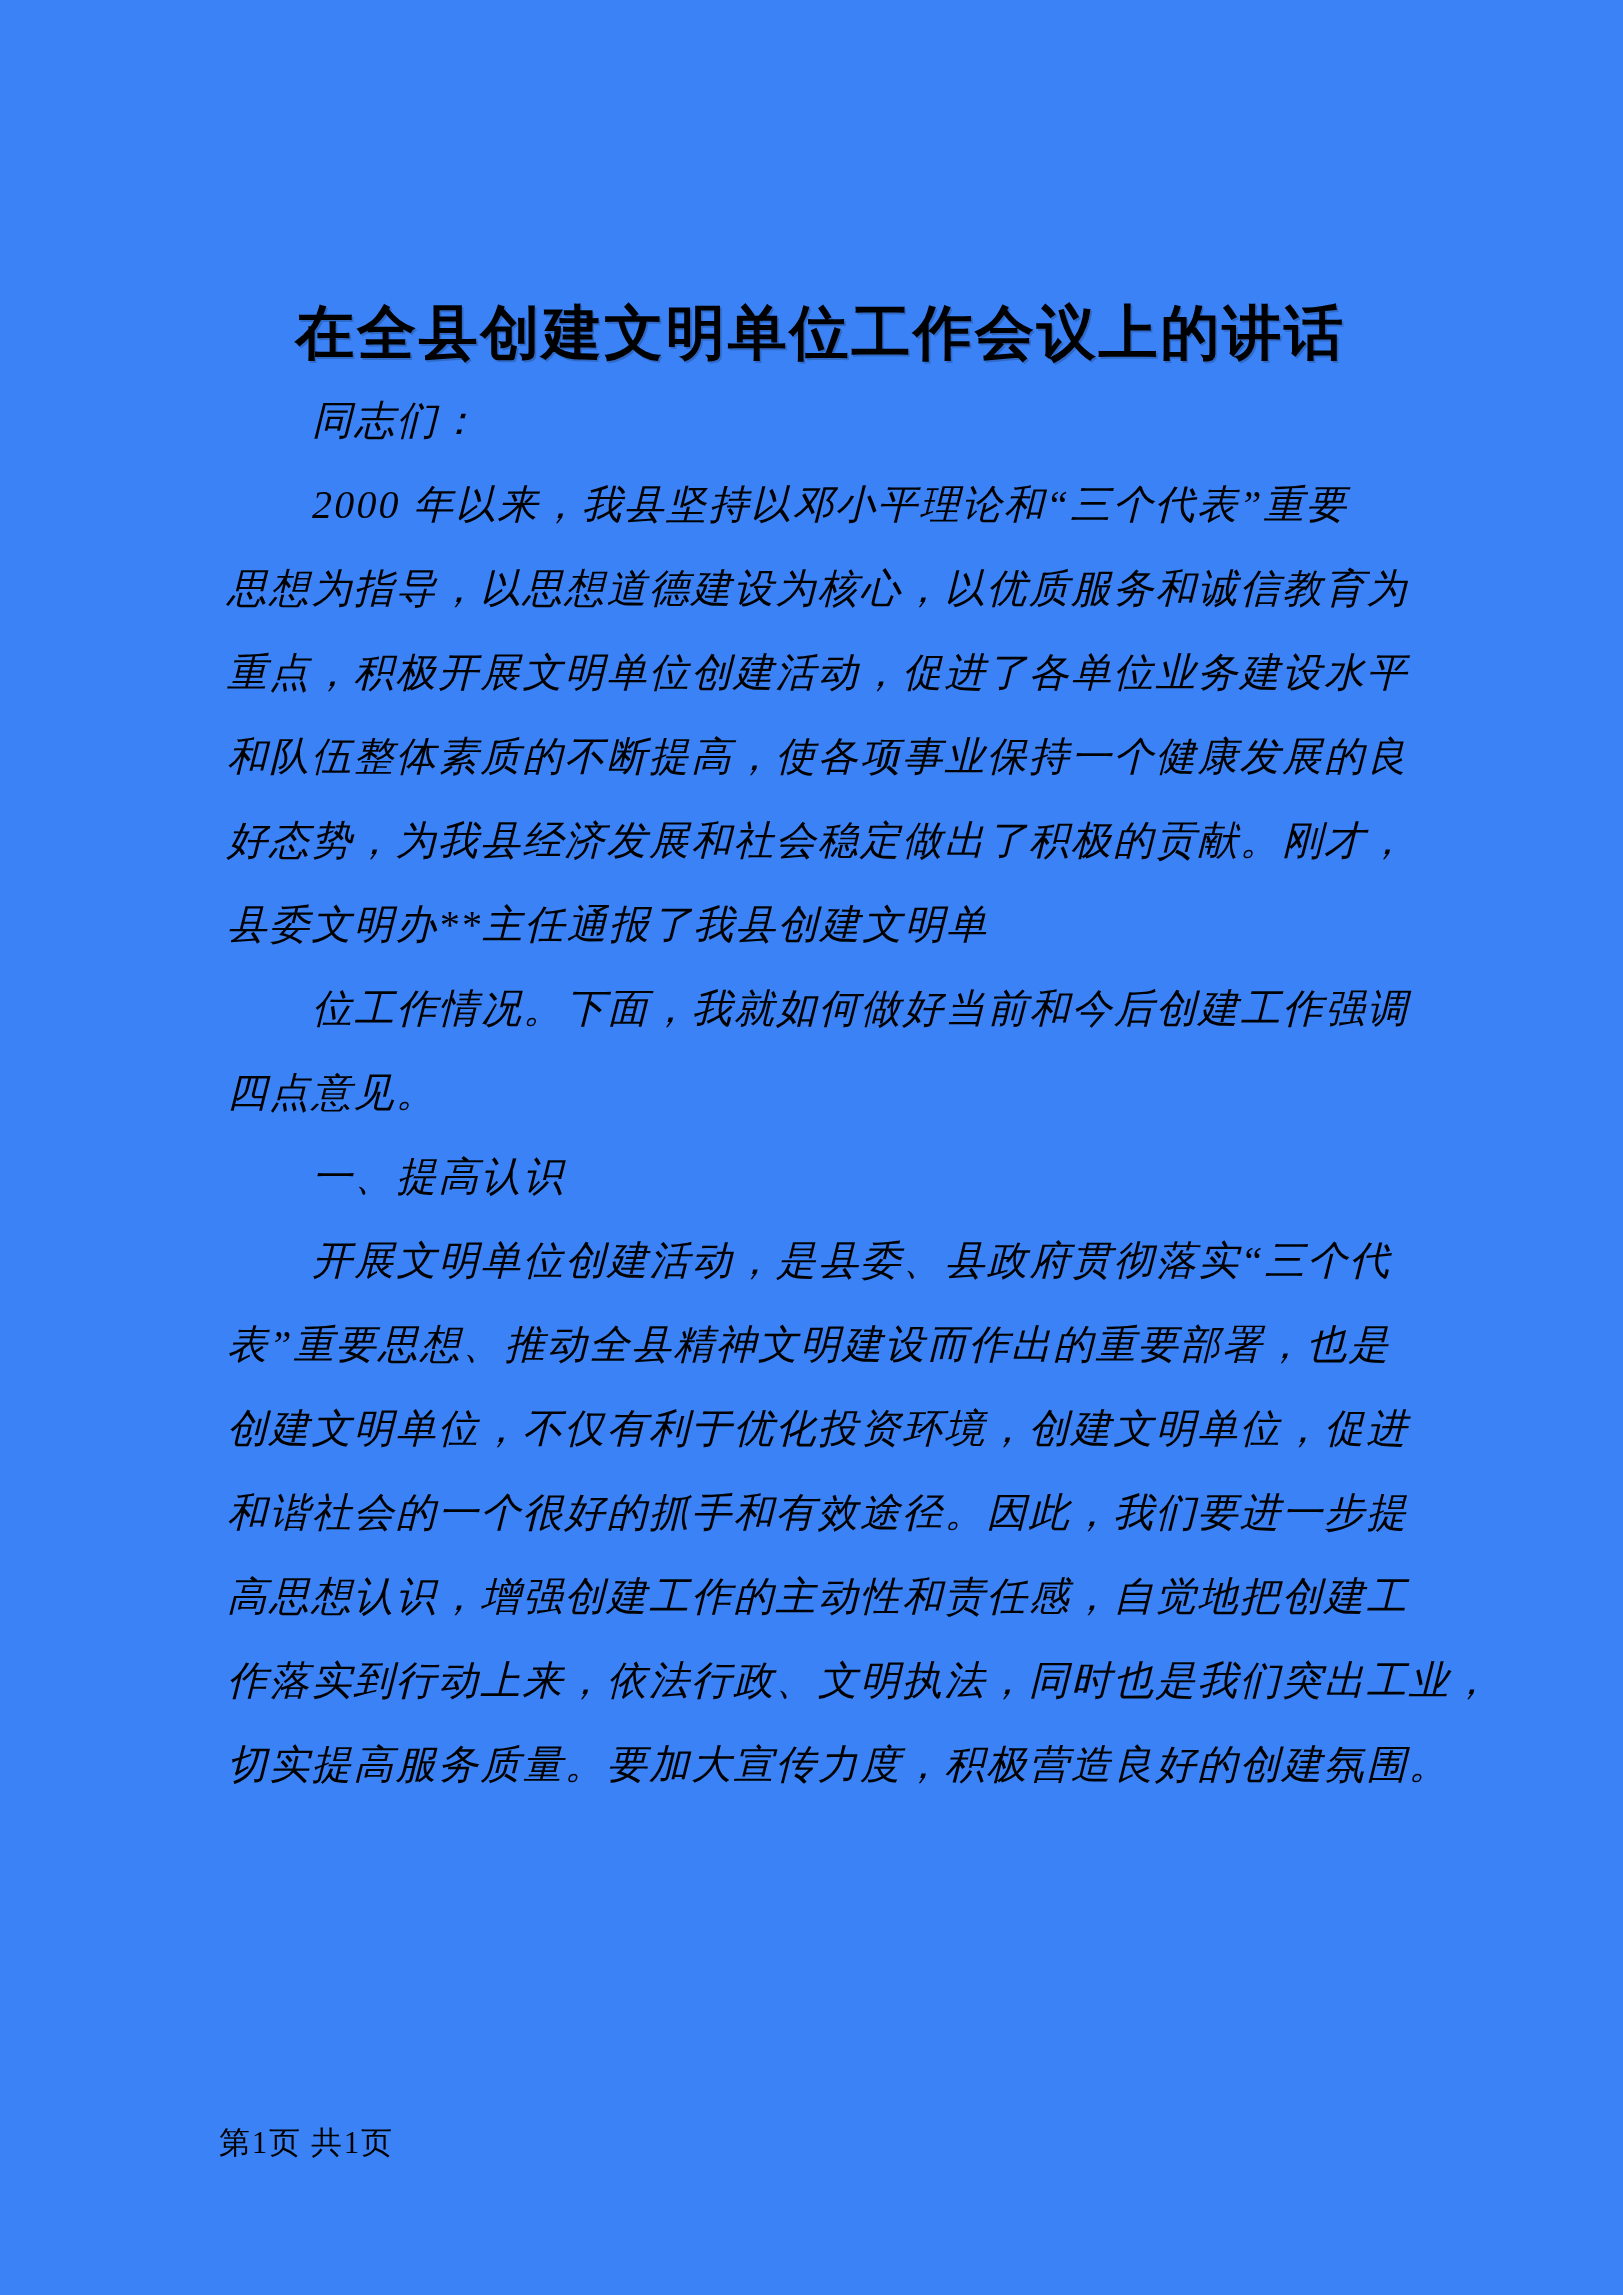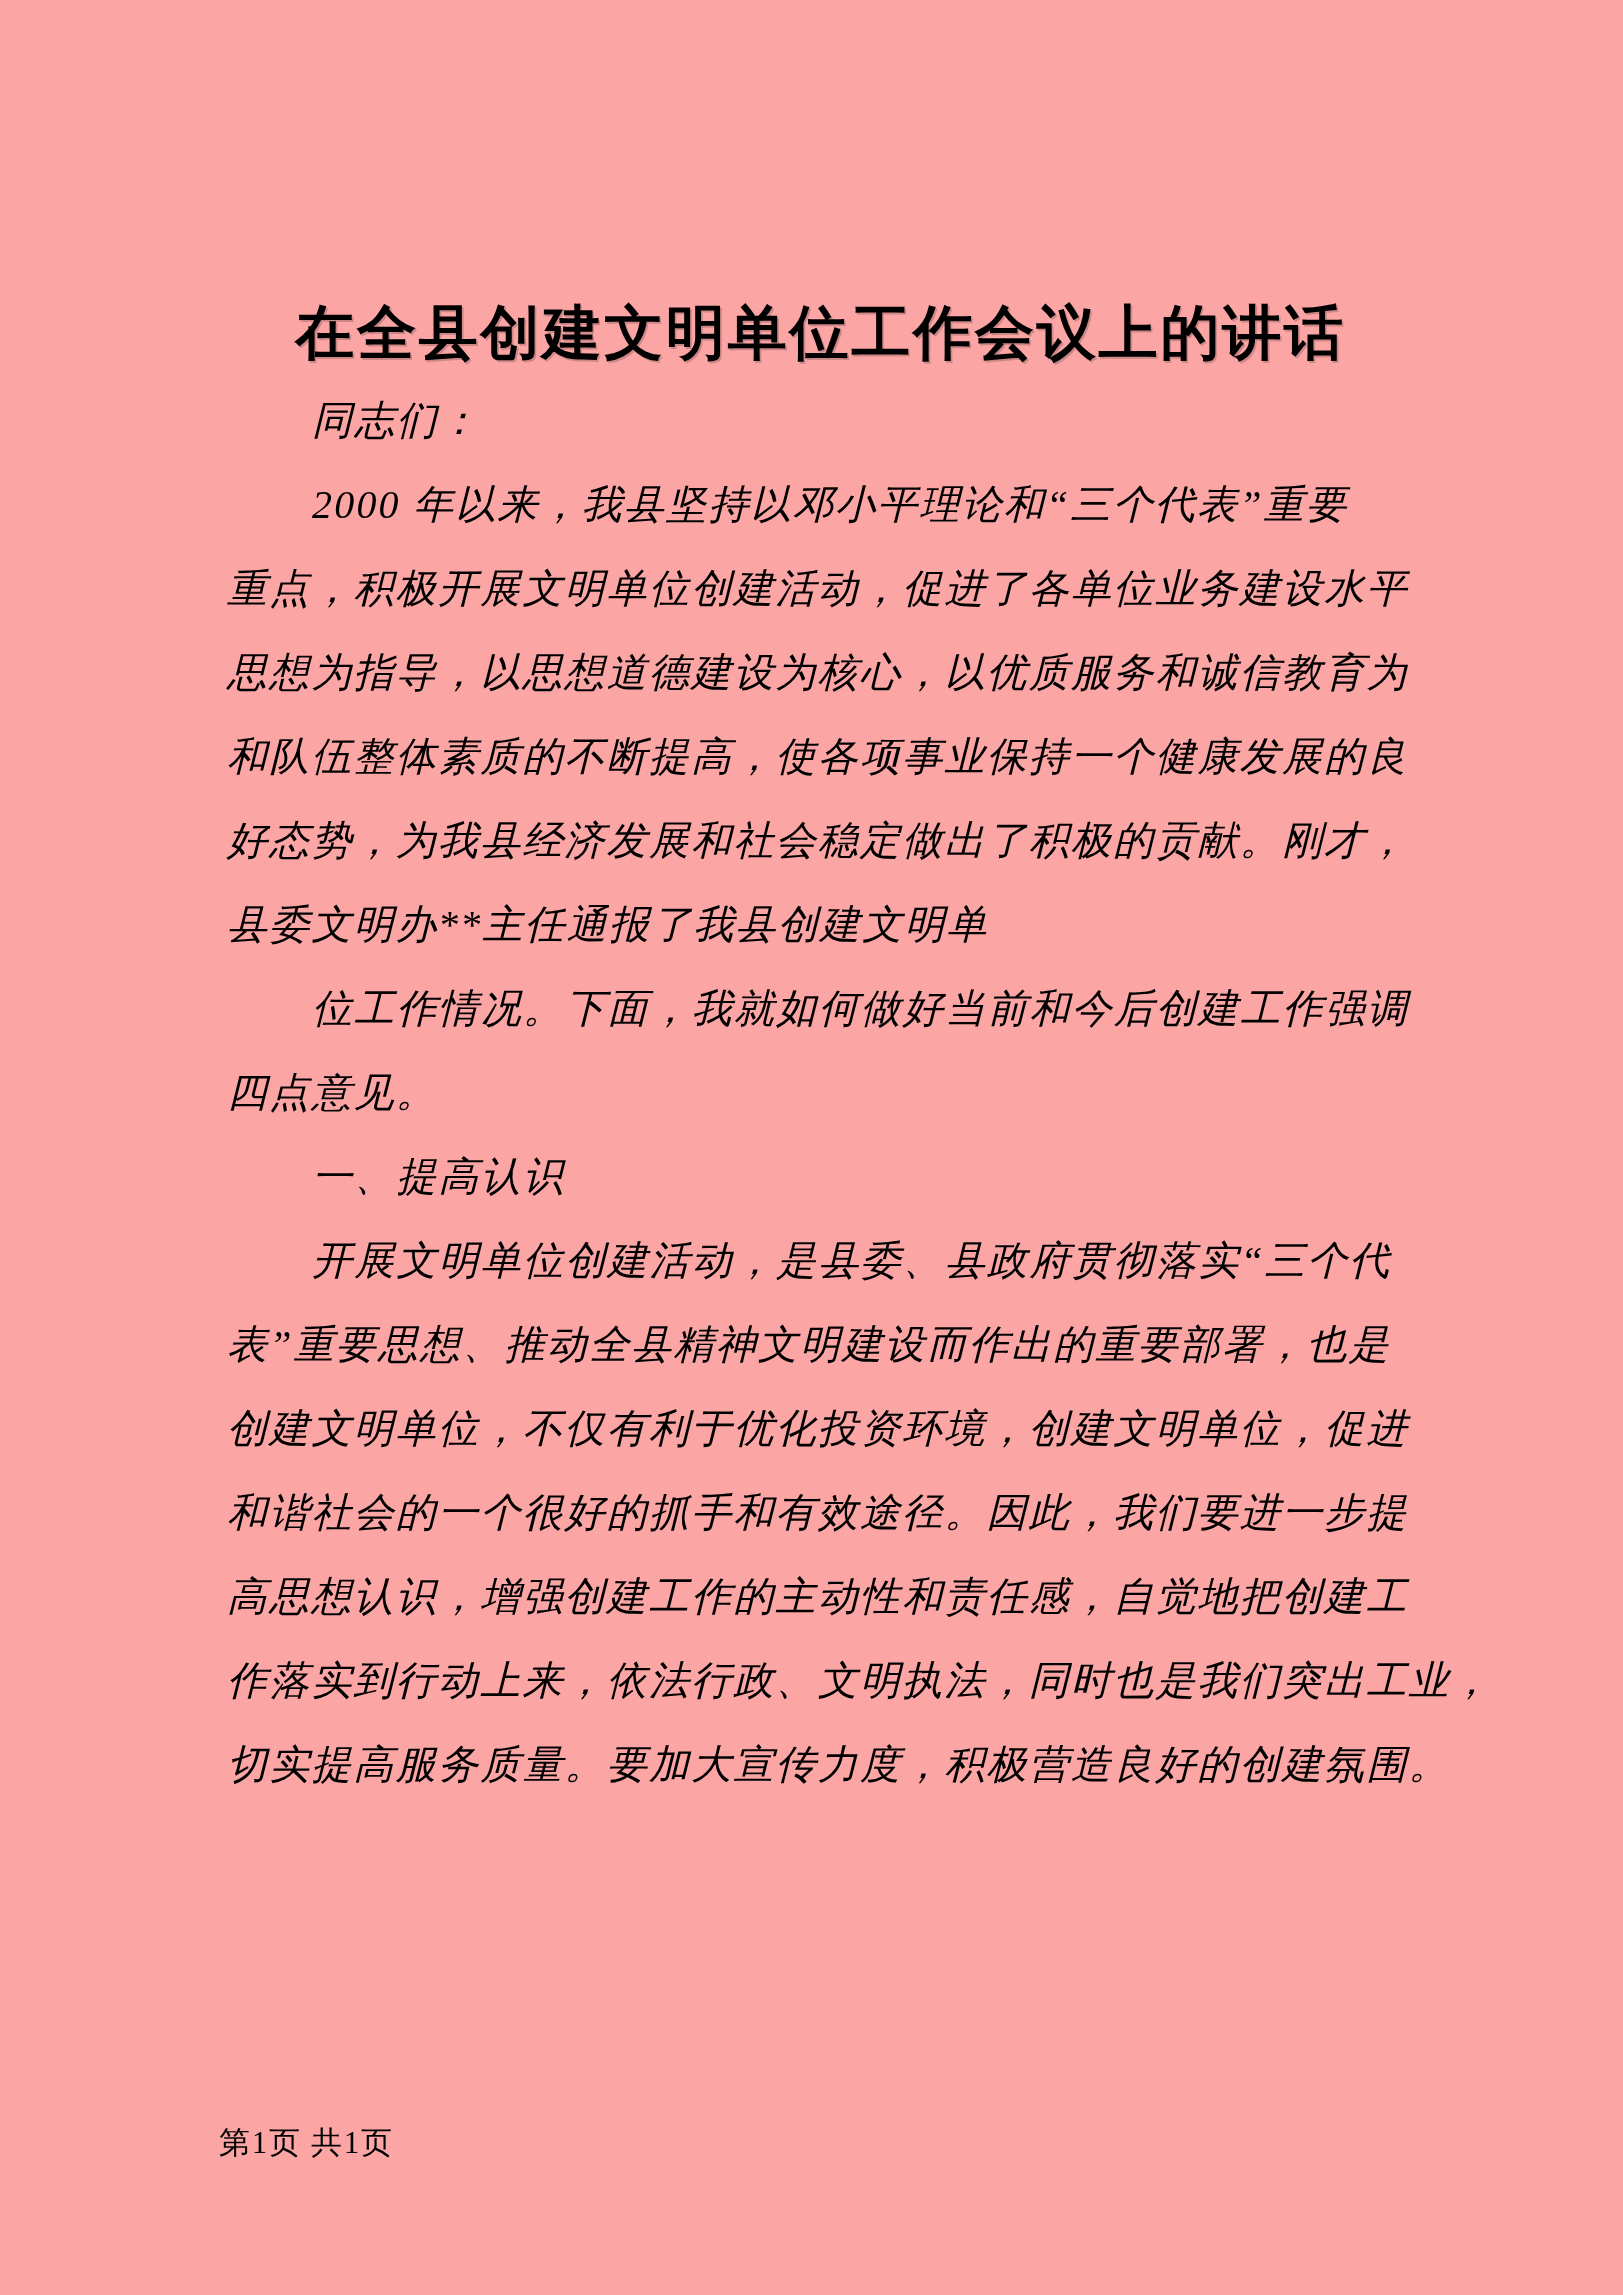--- a/index.html
+++ b/index.html
@@ -4,21 +4,21 @@
 <style>
   html, body {
     margin: 0;
     padding: 0;
     background: #ffffff;
   }
   .page {
     position: relative;
     width: 1623px;
     height: 2295px;
-    background: #fca5a5;
+    background: #3b82f6;
     overflow: hidden;
     font-family: "Liberation Serif", "DejaVu Serif", serif;
     color: #000000;
   }
   .doc-title {
     position: absolute;
     left: 219px;
     top: 288px;
     width: 1203px;
     height: 90px;
@@ -65,22 +65,22 @@
 </head>
 <body>
 
 <div class="page">
   <div class="doc-title">在全县创建文明单位工作会议上的讲话</div>
 
   <div class="doc-body">
 
   <div class="line indent">同志们：</div>
       <div class="line indent">2000 年以来，我县坚持以邓小平理论和“三个代表”重要</div>
+      <div class="line">思想为指导，以思想道德建设为核心，以优质服务和诚信教育为</div>
       <div class="line">重点，积极开展文明单位创建活动，促进了各单位业务建设水平</div>
-      <div class="line">思想为指导，以思想道德建设为核心，以优质服务和诚信教育为</div>
       <div class="line">和队伍整体素质的不断提高，使各项事业保持一个健康发展的良</div>
       <div class="line">好态势，为我县经济发展和社会稳定做出了积极的贡献。刚才，</div>
       <div class="line">县委文明办**主任通报了我县创建文明单</div>
       <div class="line indent">位工作情况。下面，我就如何做好当前和今后创建工作强调</div>
       <div class="line">四点意见。</div>
       <div class="line indent">一、提高认识</div>
       <div class="line indent">开展文明单位创建活动，是县委、县政府贯彻落实“三个代</div>
       <div class="line">表”重要思想、推动全县精神文明建设而作出的重要部署，也是</div>
       <div class="line">创建文明单位，不仅有利于优化投资环境，创建文明单位，促进</div>
       <div class="line">和谐社会的一个很好的抓手和有效途径。因此，我们要进一步提</div>

